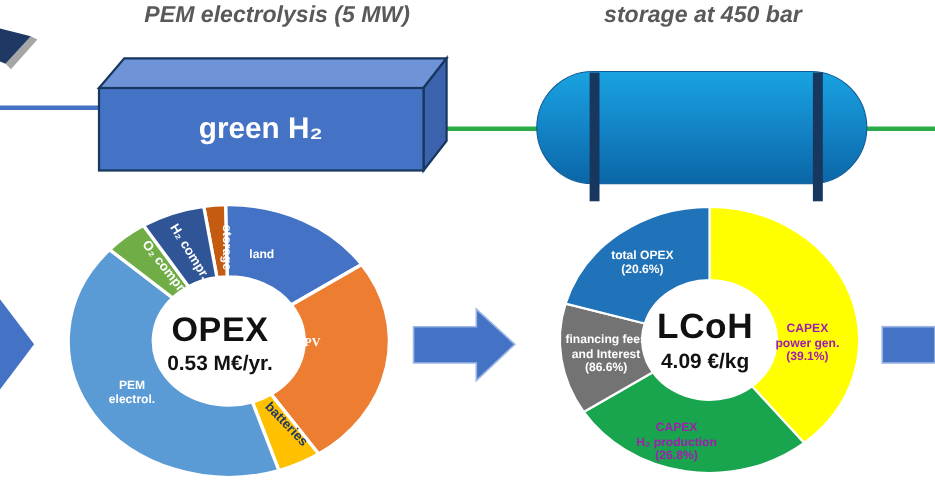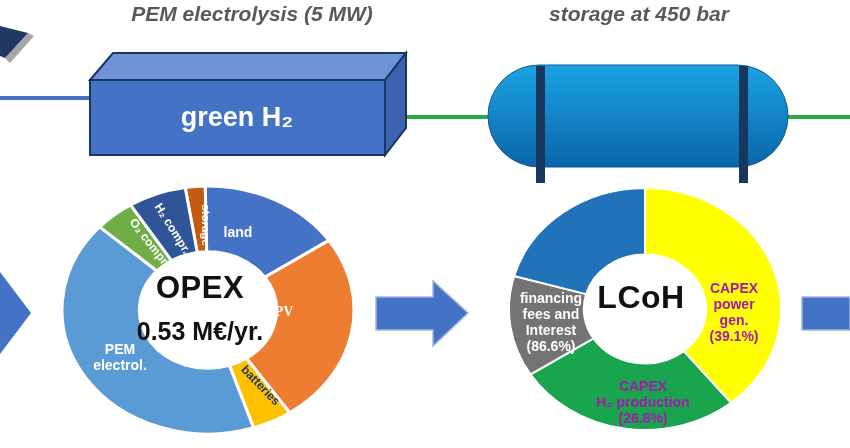--- a/index.html
+++ b/index.html
@@ -10,32 +10,32 @@
   .title{
     position:absolute;top:2px;transform:translateX(-50%);
     font-size:21px;font-style:italic;font-weight:600;color:#595959;white-space:nowrap;
   }
   .box-label{
     position:absolute;left:237px;top:117px;transform:translate(-50%,-50%);
     color:#ffffff;font-weight:700;font-size:27px;white-space:nowrap;
   }
   .slice-label{
     position:absolute;transform:translate(-50%,-50%);
-    font-size:14px;font-weight:700;color:#ffffff;text-align:center;
+    font-size:11px;font-weight:700;color:#ffffff;text-align:center;
     line-height:1.15;white-space:pre-line;pointer-events:none;
   }
   .slice-label.dark{color:#a21caf;}
   .slice-label.navy{color:#203864;}
   .center-label{
     position:absolute;transform:translate(-50%,-50%);
     font-size:31px;font-weight:700;color:#111111;white-space:nowrap;letter-spacing:.5px;
   }
   .center-value{
     position:absolute;transform:translate(-50%,-50%);
-    font-size:25px;font-weight:600;color:#111111;white-space:nowrap;
+    font-size:19px;font-weight:600;color:#111111;white-space:nowrap;
   }
   svg{position:absolute;left:0;top:0;}
 </style>
 </head>
 <body>
 
 <div id="stage">
 
   <svg width="850" height="448" viewBox="0 0 850 448">
     <defs>
@@ -85,32 +85,34 @@
         <path d="M 530.63 374.48 A 136 121 0 0 1 514.16 275.97 L 586.12 294.14 A 61.20 54.45 0 0 0 593.53 338.46 Z" fill="#737373" stroke="#ffffff" stroke-width="2" stroke-linejoin="round"></path>
         <path d="M 514.16 275.97 A 136 121 0 0 1 645.00 188.00 L 645.00 254.55 A 61.20 54.45 0 0 0 586.12 294.14 Z" fill="#2173B9" stroke="#ffffff" stroke-width="2" stroke-linejoin="round"></path>
       </g>
   </svg>
 
   <div class="title" style="left:252px;">PEM electrolysis (5 MW)</div>
   <div class="title" style="left:639px;">storage at 450 bar</div>
 
   <div class="box-label">green H₂</div>
 
-  <div class="center-label" style="left:200px;top:288px;">OPEX</div>
+  <div class="center-label" style="left:200px;top:300px;">OPEX</div>
   <div class="center-value" style="left:200px;top:331px;">0.53 M€/yr.</div>
 
   <div class="slice-label" style="left:205px;top:225px;transform:translate(-50%,-50%) rotate(90deg);font-size:11.5px;">storage</div>
   <div class="slice-label" style="left:238px;top:232px;">land</div>
   <div class="slice-label" style="left:284px;top:312px;font-family:Liberation Serif, serif;">PV</div>
   <div class="slice-label navy" style="left:260px;top:386px;transform:translate(-50%,-50%) rotate(46deg);font-size:12px;">batteries</div>
   <div class="slice-label" style="left:120px;top:357px;width:62px;">PEM electrol.</div>
   <div class="slice-label" style="left:149px;top:243px;transform:translate(-50%,-50%) rotate(52deg);font-size:12px;white-space:nowrap;">O₂ compr.</div>
   <div class="slice-label" style="left:172px;top:229px;transform:translate(-50%,-50%) rotate(58deg);font-size:12px;white-space:nowrap;">H₂ compr.</div>
 
   <div class="center-label" style="left:641px;top:297px;font-size:32px;">LCoH</div>
+  <div class="center-value" style="left:641px;top:330px;">4.09 €/kg</div>
 
   <div class="slice-label dark" style="left:734px;top:312px;width:66px;">CAPEX power gen. (39.1%)</div>
-  <div class="slice-label dark" style="left:643px;top:402px;width:124px;">CAPEX
+  <div class="slice-label dark" style="left:615px;top:402px;width:124px;">CAPEX
 H₂ production
 (26.8%)</div>
   <div class="slice-label" style="left:551px;top:322px;width:80px;">financing fees and Interest (86.6%)</div>
+  <div class="slice-label" style="left:584px;top:239px;width:74px;">total OPEX (20.6%)</div>
 
 </div>
 
 </body></html>

